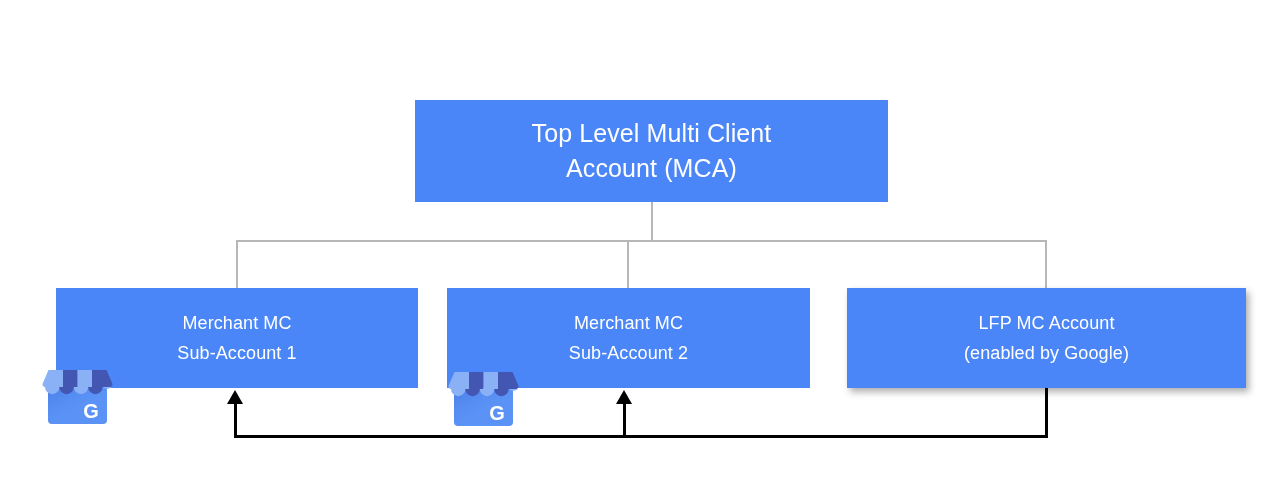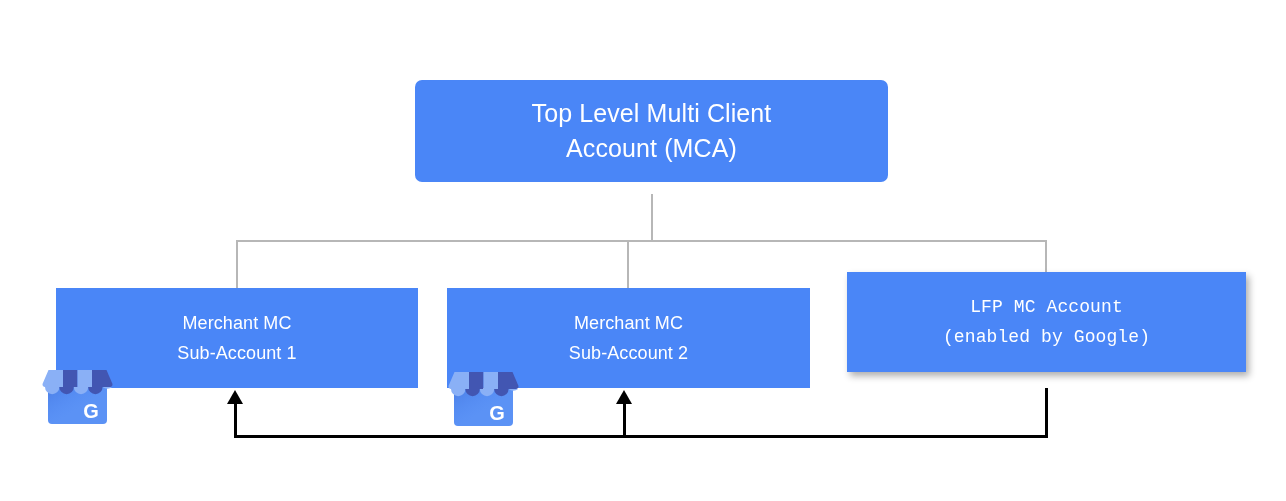--- a/index.html
+++ b/index.html
@@ -26,46 +26,44 @@
     text-align: center;
     color: #ffffff;
     font-size: 18px;
     line-height: 30px;
     letter-spacing: 0.1px;
     white-space: pre-line;
     -webkit-font-smoothing: antialiased;
   }
   #mca-node {
     left: 415px;
-    top: 80px;
+    top: 100px;
     width: 473px;
     height: 102px;
     font-size: 25px;
     line-height: 35px;
-    border-radius: 7px;
   }
   #merchant1-node {
     left: 56px;
     top: 288px;
     width: 362px;
     height: 100px;
   }
   #merchant2-node {
     left: 447px;
     top: 288px;
     width: 363px;
     height: 100px;
   }
   #lfp-node {
     left: 847px;
-    top: 272px;
+    top: 288px;
     width: 399px;
     height: 100px;
     box-shadow: 3px 4px 7px rgba(0,0,0,0.32);
-    font-family: Liberation Mono, monospace;
   }
   
   .conn {
     position: absolute;
     background: #b7b7b7;
   }
   .conn-v { width: 2px; }
   .conn-h { height: 2px; }
   #conn-trunk     { left: 651px; top: 194px; height: 48px; }
   #conn-bus       { left: 236px; top: 240px; width: 811px; }

